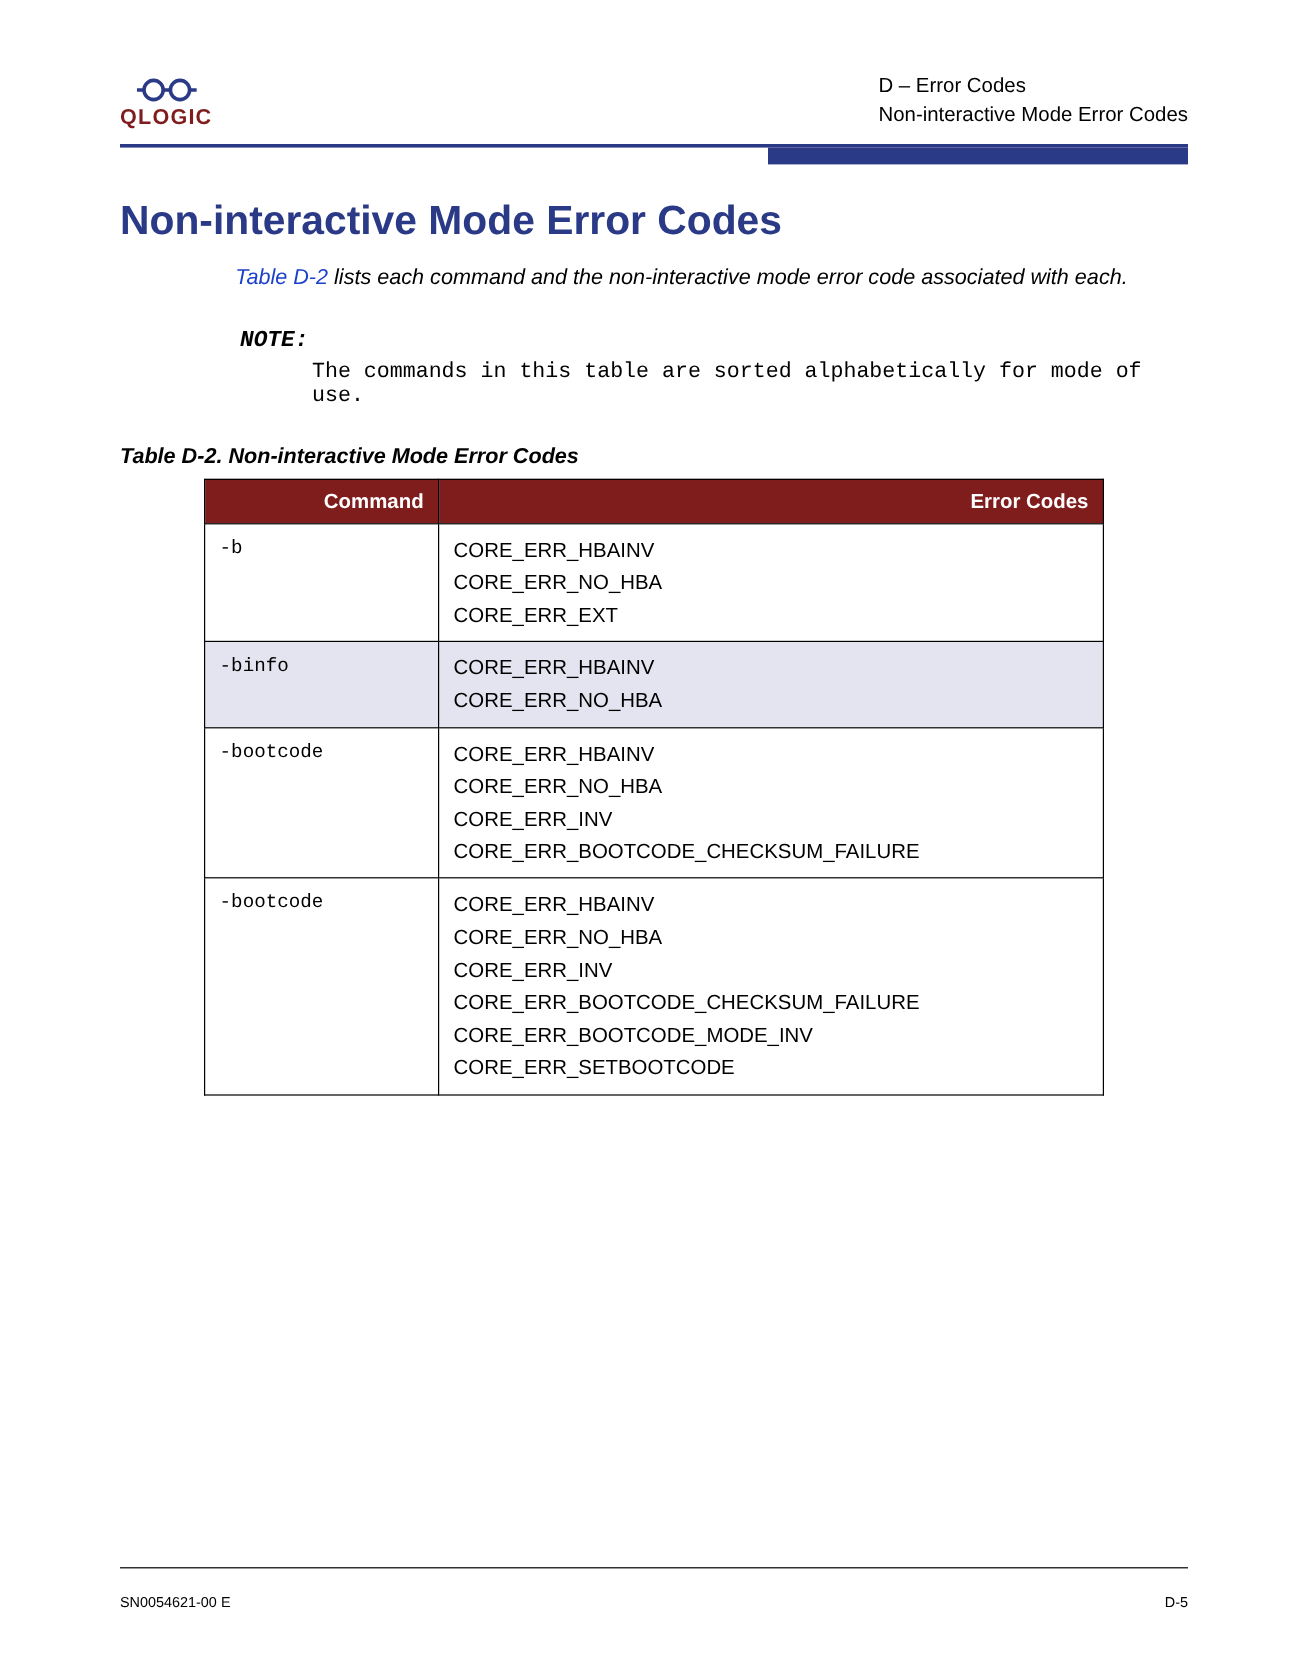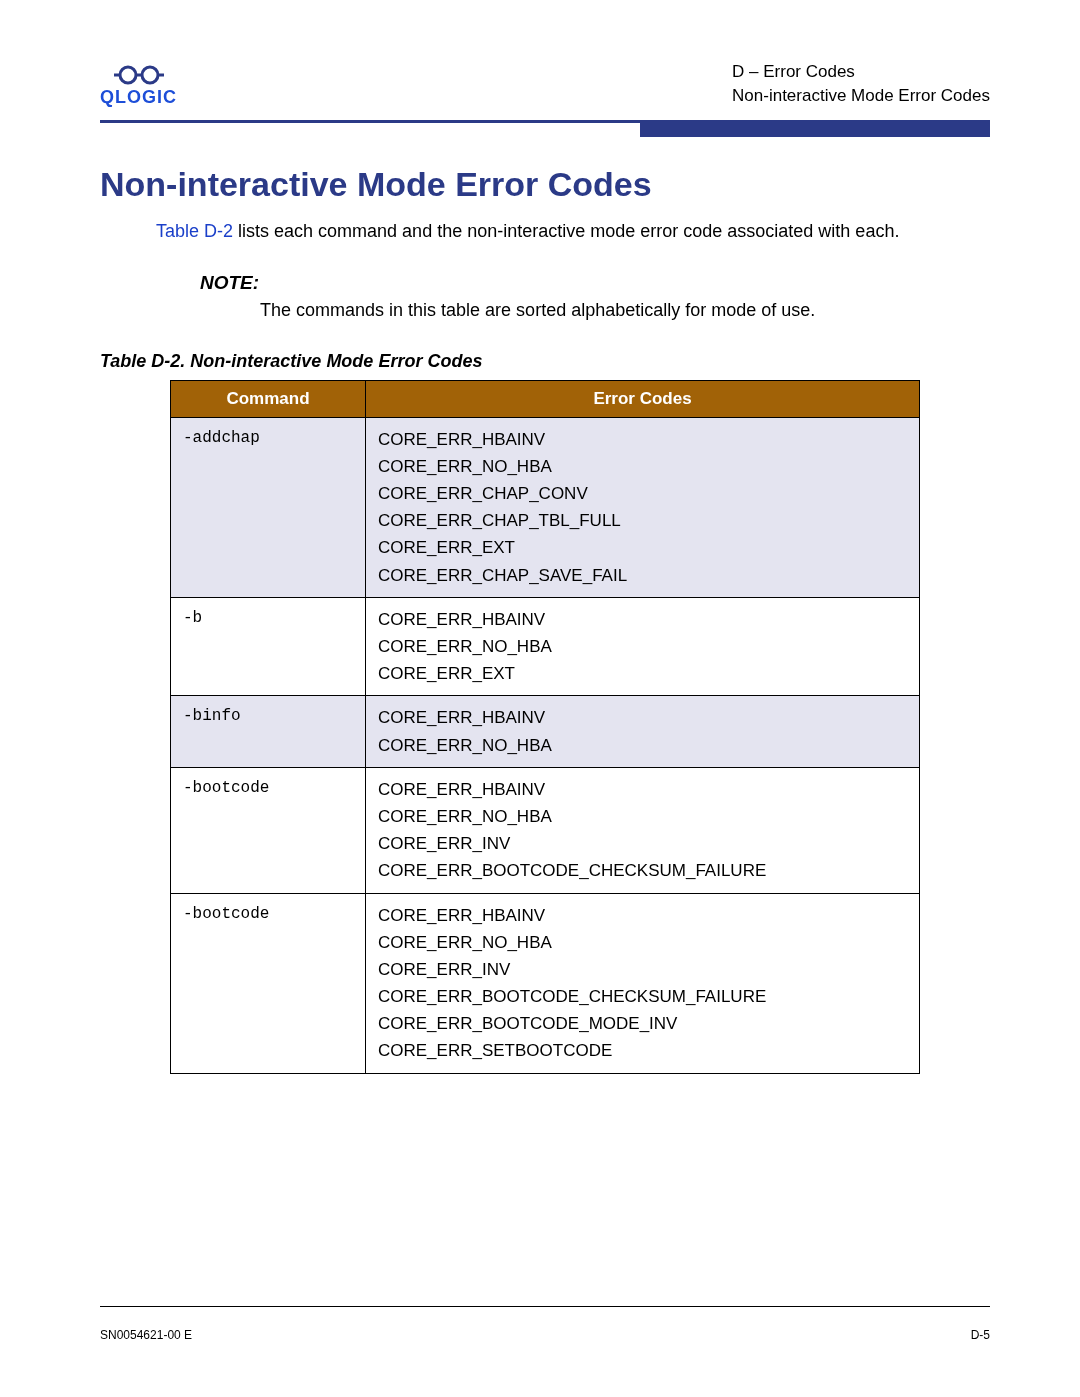--- a/index.html
+++ b/index.html
@@ -16,21 +16,21 @@
     padding: 60px 90px 40px 100px;
     position: relative;
   }
   .header {
     display: flex;
     justify-content: space-between;
     align-items: flex-end;
     margin-bottom: 0;
   }
   .logo {
-    color: #1d4ed8;
+    color: #7f1d1d;
     font-weight: bold;
     letter-spacing: 1px;
     font-size: 18px;
     text-align: center;
     line-height: 1.1;
   }
   .logo svg { display: block; margin: 0 auto 2px auto; }
   .header-right {
     font-size: 17px;
     line-height: 1.4;
@@ -52,29 +52,31 @@
     width: 350px;
     background: #2b3a87;
   }
   h1.section {
     color: #2b3a87;
     font-size: 34px;
     font-weight: bold;
     margin: 0 0 14px 0;
   }
   .intro {
-    margin-left: 56px;
+    margin-left: 96px;
     font-size: 18px;
     line-height: 1.45;
+    font-style: italic;
   }
   .intro .ref { color: #1a3fc9; }
   .note-block {
     margin-top: 28px;
     margin-left: 100px;
     margin-bottom: 30px;
+    font-family: Liberation Mono, monospace;
   }
   .note-label {
     font-style: italic;
     font-weight: bold;
     font-size: 19px;
     margin-bottom: 6px;
   }
   .note-text {
     margin-left: 60px;
     font-size: 18px;
@@ -86,24 +88,24 @@
     margin-bottom: 8px;
   }
   table.codes {
     border-collapse: collapse;
     width: 750px;
     margin: 0 auto;
     border: 1px solid #000;
     font-size: 17px;
   }
   table.codes th {
-    background: #a16207;
+    background: #7f1d1d;
     color: #fff;
     font-weight: bold;
-    text-align: center;
+    text-align: right;
     padding: 8px 12px;
     border: 1px solid #000;
   }
   table.codes th:first-child { width: 170px; }
   table.codes td {
     border: 1px solid #000;
     padding: 8px 12px;
     vertical-align: top;
     line-height: 1.6;
   }
@@ -177,24 +179,20 @@
   <div class="table-caption">Table D-2. Non-interactive Mode Error Codes</div>
 
   <table class="codes">
     <thead>
       <tr>
         <th>Command</th>
         <th>Error Codes</th>
       </tr>
     </thead>
     <tbody id="codes-body">
-        <tr class="alt">
-          <td class="cmd">-addchap</td>
-          <td>CORE_ERR_HBAINV<br>CORE_ERR_NO_HBA<br>CORE_ERR_CHAP_CONV<br>CORE_ERR_CHAP_TBL_FULL<br>CORE_ERR_EXT<br>CORE_ERR_CHAP_SAVE_FAIL</td>
-        </tr>
         <tr>
           <td class="cmd">-b</td>
           <td>CORE_ERR_HBAINV<br>CORE_ERR_NO_HBA<br>CORE_ERR_EXT</td>
         </tr>
         <tr class="alt">
           <td class="cmd">-binfo</td>
           <td>CORE_ERR_HBAINV<br>CORE_ERR_NO_HBA</td>
         </tr>
         <tr>
           <td class="cmd">-bootcode</td>

